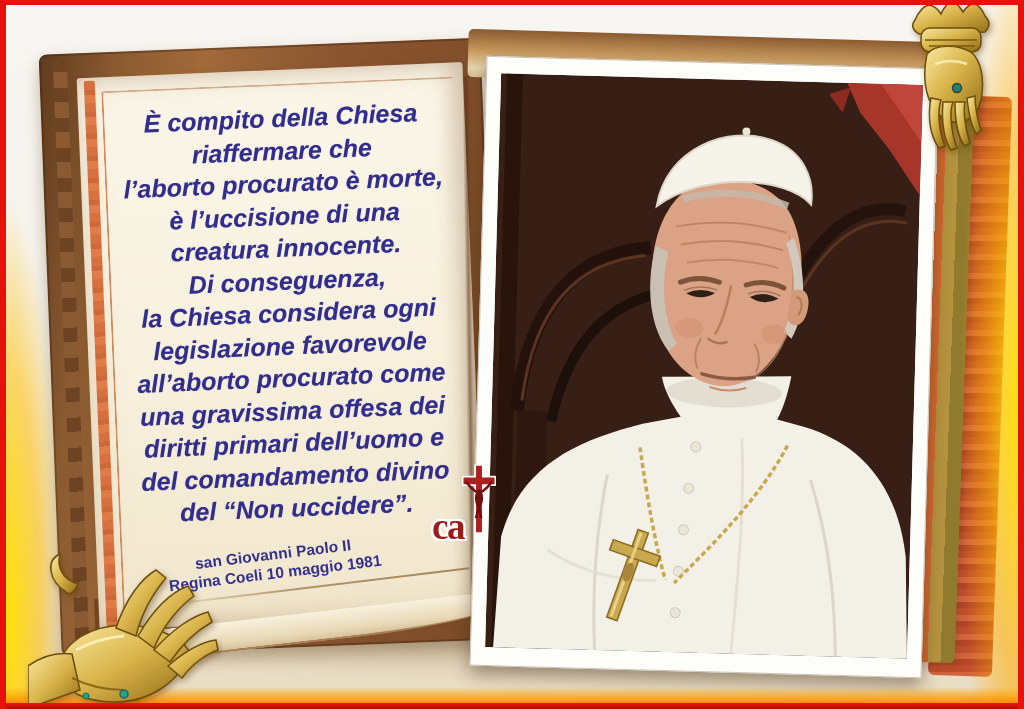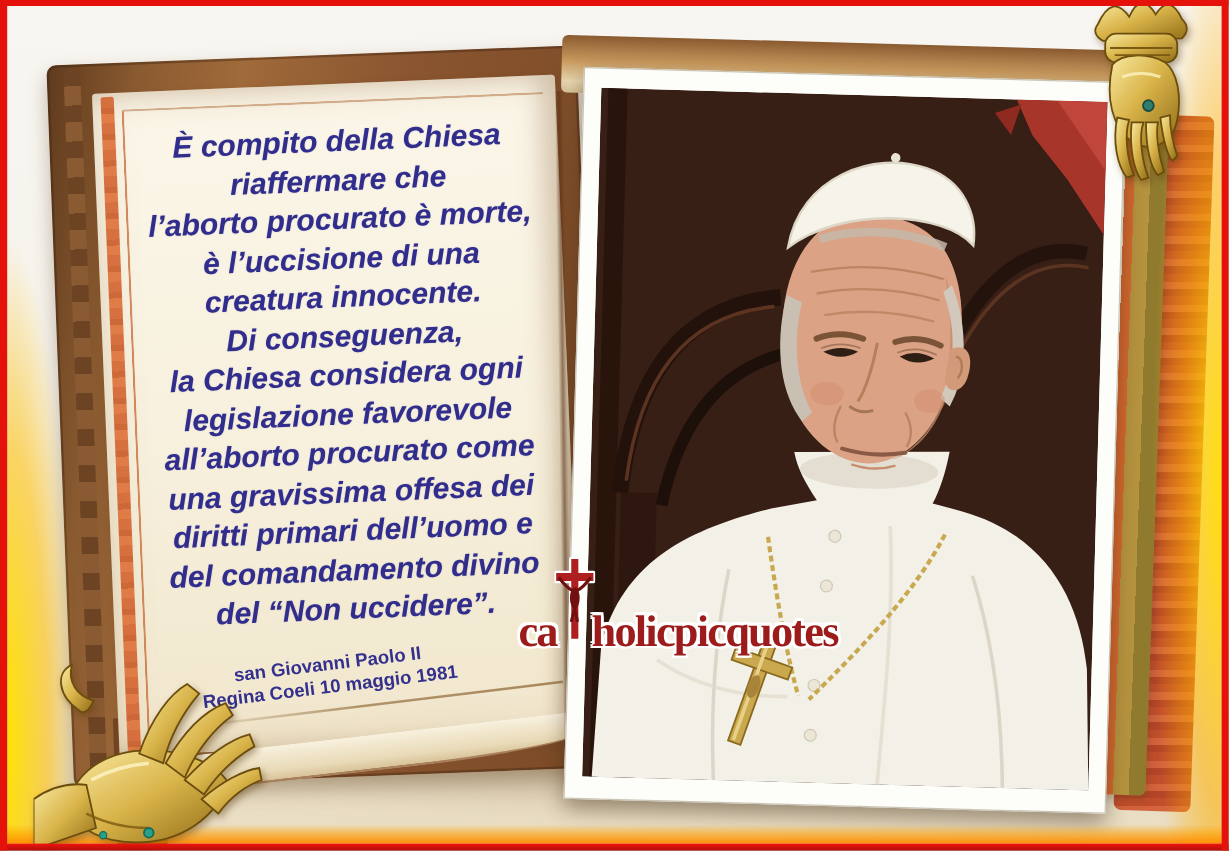--- a/index.html
+++ b/index.html
@@ -221,21 +221,20 @@
         <path d="M19,3 h8 v16 h17 v9 h-17 v65 h-8 v-65 h-17 v-9 h17 z"></path>
       </g>
       <g stroke="none" fill="#ae1f1f">
         <path d="M19,3 h8 v16 h17 v9 h-17 v65 h-8 v-65 h-17 v-9 h17 z"></path>
       </g>
       <path d="M5,24 Q14,36 21,39" stroke="#701010" stroke-width="3.5" fill="none"></path>
       <path d="M41,24 Q32,36 25,39" stroke="#701010" stroke-width="3.5" fill="none"></path>
       <ellipse cx="23" cy="47" rx="5.5" ry="12" fill="#701010"></ellipse>
       <path d="M23,58 L19,74 M23,58 L26,74" stroke="#701010" stroke-width="3.5" fill="none"></path>
     </svg>
-    <span class="wm-text">holicpicquotes</span>
   </div>
 
   <div class="abs glow-left"></div>
   <div class="abs glow-right"></div>
   <div class="abs glow-bottom"></div>
 
   <div class="abs hand-tr">
     <svg viewBox="0 0 92 152">
       <defs>
         <linearGradient id="gold1" x1="0" y1="0" x2="1" y2="1">

